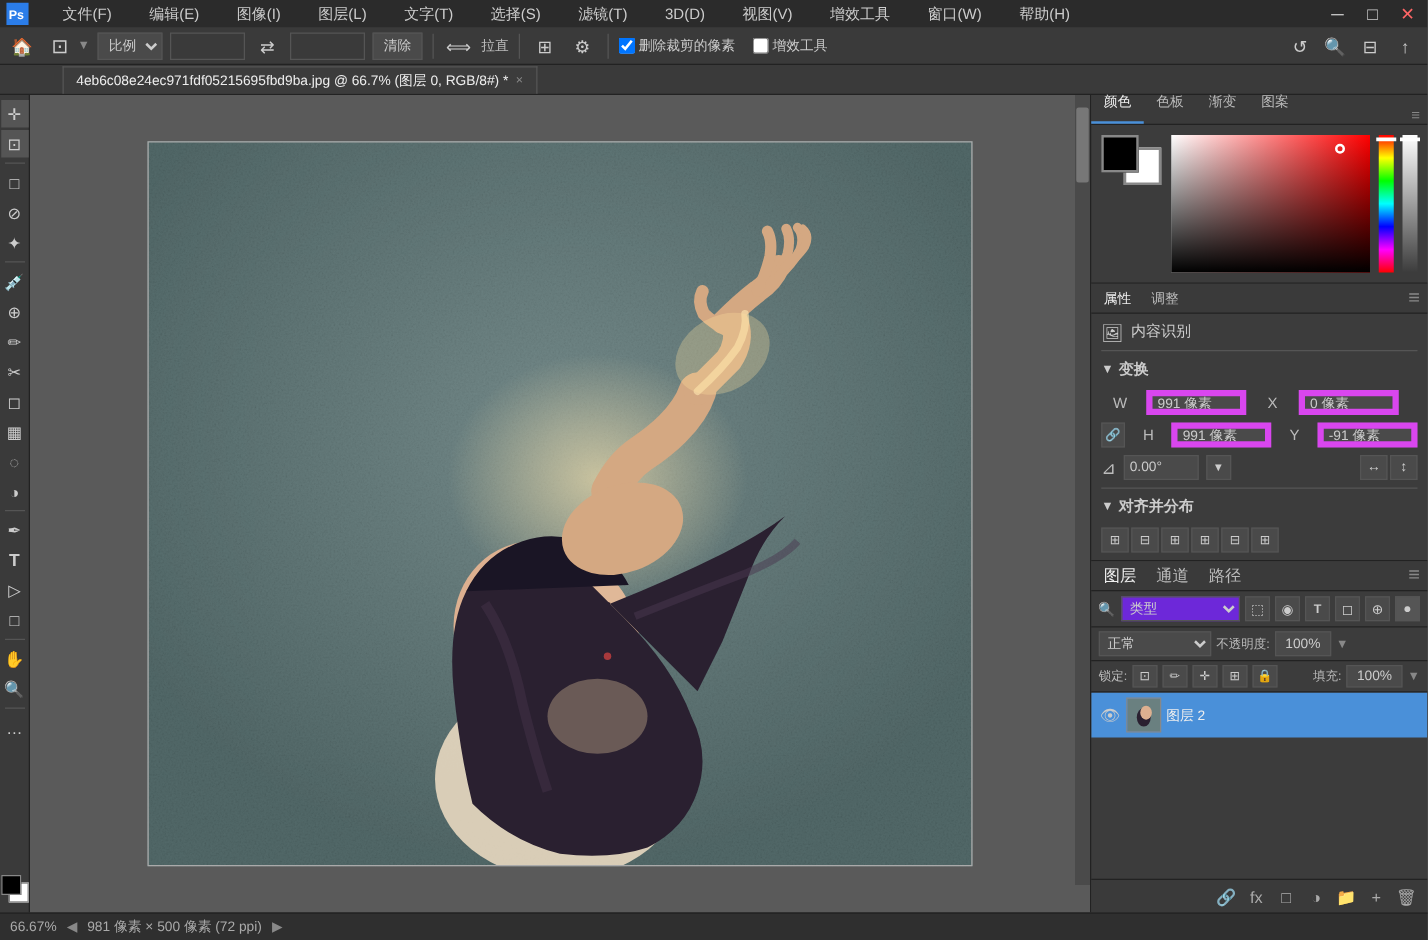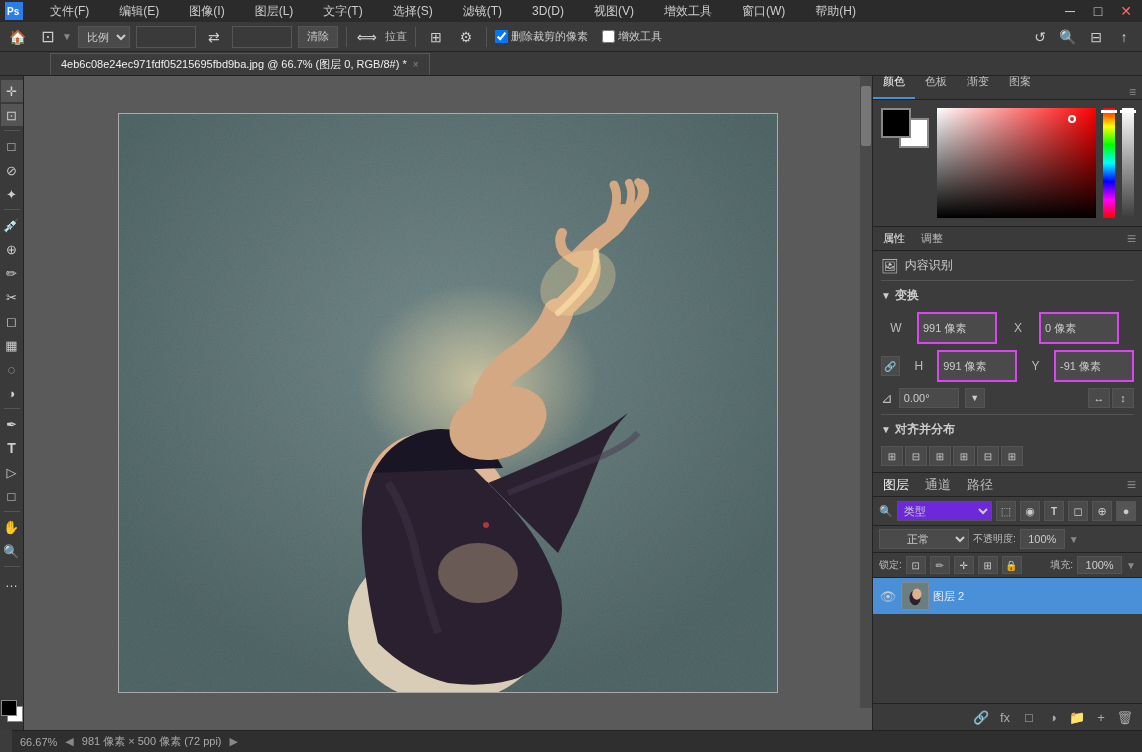--- a/index.html
+++ b/index.html
@@ -69,38 +69,38 @@
     #prop-tabs { display: flex; background: #3a3a3a; height: 24px; align-items: center; padding: 0 6px; gap: 8px; border-bottom: 1px solid #222; }
     .prop-tab { font-size: 11px; color: #bbb; cursor: pointer; padding: 2px 4px; }
     .prop-tab.active { color: #eee; }
     #prop-menu-btn { margin-left: auto; cursor: pointer; color: #888; font-size: 16px; }
 
     #prop-content { padding: 6px 8px; }
     .prop-row { display: flex; align-items: center; gap: 6px; margin-bottom: 6px; font-size: 11px; }
     .prop-label { color: #bbb; width: 30px; text-align: center; font-size: 12px; }
     .prop-section-title { font-size: 12px; color: #ccc; font-weight: bold; display: flex; align-items: center; gap: 4px; margin-bottom: 8px; margin-top: 4px; }
     .prop-section-title .arrow { font-size: 10px; }
-    .prop-input { background: #4a4a4a; border: 2px solid #d946ef; color: #ccc; font-size: 11px; height: 32px; padding: 0 4px; width: 80px; }
+    .prop-input { background: #4a4a4a; border: 5px solid #d946ef; color: #ccc; font-size: 11px; height: 20px; padding: 0 4px; width: 80px; }
     .prop-lock { width: 20px; height: 20px; display: flex; align-items: center; justify-content: center; background: #4a4a4a; border: 1px solid #555; cursor: pointer; font-size: 10px; }
     .prop-align-row { display: flex; gap: 2px; flex-wrap: wrap; }
     .prop-align-btn { width: 22px; height: 20px; background: #4a4a4a; border: 1px solid #555; display: flex; align-items: center; justify-content: center; cursor: pointer; font-size: 10px; color: #ccc; }
 
     
     #layers-panel { flex: 1; display: flex; flex-direction: column; border-top: 1px solid #222; min-height: 0; }
     #layers-tabs { display: flex; background: #3a3a3a; height: 24px; align-items: center; padding: 0 6px; gap: 8px; border-bottom: 1px solid #222; }
     .layers-tab { font-size: 13px; color: #bbb; cursor: pointer; padding: 2px 4px; }
     .layers-tab.active { color: #eee; }
     #layers-menu-btn { margin-left: auto; cursor: pointer; color: #888; font-size: 16px; }
 
     #layers-filters { padding: 4px 6px; border-bottom: 1px solid #222; display: flex; align-items: center; gap: 4px; }
     .layers-filter-select { background: #6d28d9; border: 1px solid #555; color: #ccc; font-size: 11px; height: 20px; padding: 0 2px; flex: 1; }
     .layers-filter-icon { width: 20px; height: 20px; background: #4a4a4a; border: 1px solid #555; display: flex; align-items: center; justify-content: center; cursor: pointer; font-size: 11px; color: #ccc; }
 
     #layers-blend-row { padding: 3px 6px; display: flex; align-items: center; gap: 4px; border-bottom: 1px solid #222; }
-    .layers-blend-select { background: #4a4a4a; border: 1px solid #555; color: #ccc; font-size: 11px; height: 20px; padding: 0 2px; width: 90px; text-align: center; }
+    .layers-blend-select { background: #4a4a4a; border: 1px solid #555; color: #ccc; font-size: 11px; height: 20px; padding: 0 2px; width: 90px; }
     .opacity-label { font-size: 10px; color: #bbb; }
     .opacity-input { background: #4a4a4a; border: 1px solid #555; color: #ccc; font-size: 11px; height: 20px; width: 45px; padding: 0 2px; text-align: center; }
 
     #layers-lock-row { padding: 3px 6px; display: flex; align-items: center; gap: 4px; border-bottom: 1px solid #222; }
     .lock-label { font-size: 10px; color: #bbb; }
     .lock-btn { width: 20px; height: 18px; background: #4a4a4a; border: 1px solid #555; display: flex; align-items: center; justify-content: center; cursor: pointer; font-size: 10px; color: #ccc; }
     .fill-label { font-size: 10px; color: #bbb; margin-left: auto; }
     .fill-input { background: #4a4a4a; border: 1px solid #555; color: #ccc; font-size: 11px; height: 18px; width: 45px; padding: 0 2px; text-align: center; }
 
     #layers-list { flex: 1; overflow-y: auto; }
@@ -108,21 +108,21 @@
     .layer-item.selected { background: #4a90d9; }
     .layer-visibility { width: 18px; height: 18px; display: flex; align-items: center; justify-content: center; cursor: pointer; font-size: 13px; flex-shrink: 0; }
     .layer-thumbnail { width: 28px; height: 28px; background: #666; border: 1px solid #888; flex-shrink: 0; overflow: hidden; }
     .layer-name { font-size: 11px; color: #eee; flex: 1; }
     .layer-thumb-inner { width: 100%; height: 100%; background: linear-gradient(135deg, #6a7a78, #4a6060); display: flex; align-items: center; justify-content: center; }
 
     #layers-actions { display: flex; align-items: center; justify-content: flex-end; padding: 3px 6px; gap: 2px; border-top: 1px solid #222; background: #3a3a3a; }
     .layer-action-btn { width: 22px; height: 20px; background: none; border: none; color: #aaa; cursor: pointer; display: flex; align-items: center; justify-content: center; font-size: 13px; }
 
     
-    #statusbar { background: #2f2f2f; height: 22px; display: flex; align-items: center; padding: 0 8px; gap: 8px; font-size: 11px; color: #aaa; border-top: 1px solid #222; position: absolute; bottom: 0; left: 12px; right: 0; }
+    #statusbar { background: #2f2f2f; height: 22px; display: flex; align-items: center; padding: 0 8px; gap: 8px; font-size: 11px; color: #aaa; border-top: 1px solid #222; position: absolute; bottom: 0; left: 0; right: 0; }
     .status-item { display: flex; align-items: center; gap: 3px; }
     .status-arrow { cursor: pointer; color: #888; }
 
     
     #canvas-scroll-v { position: absolute; right: 0; top: 0; bottom: 22px; width: 12px; background: #4a4a4a; }
     #canvas-scroll-v-thumb { position: absolute; top: 10px; left: 1px; right: 1px; height: 60px; background: #777; border-radius: 2px; }
     .angle-input { background: #4a4a4a; border: 1px solid #555; color: #ccc; font-size: 11px; height: 20px; width: 60px; padding: 0 4px; }
     .angle-dropdown { width: 20px; height: 20px; background: #4a4a4a; border: 1px solid #555; display: flex; align-items: center; justify-content: center; cursor: pointer; font-size: 9px; color: #ccc; }
     .flip-btn { width: 22px; height: 20px; background: #4a4a4a; border: 1px solid #555; display: flex; align-items: center; justify-content: center; cursor: pointer; font-size: 11px; color: #ccc; }
 

